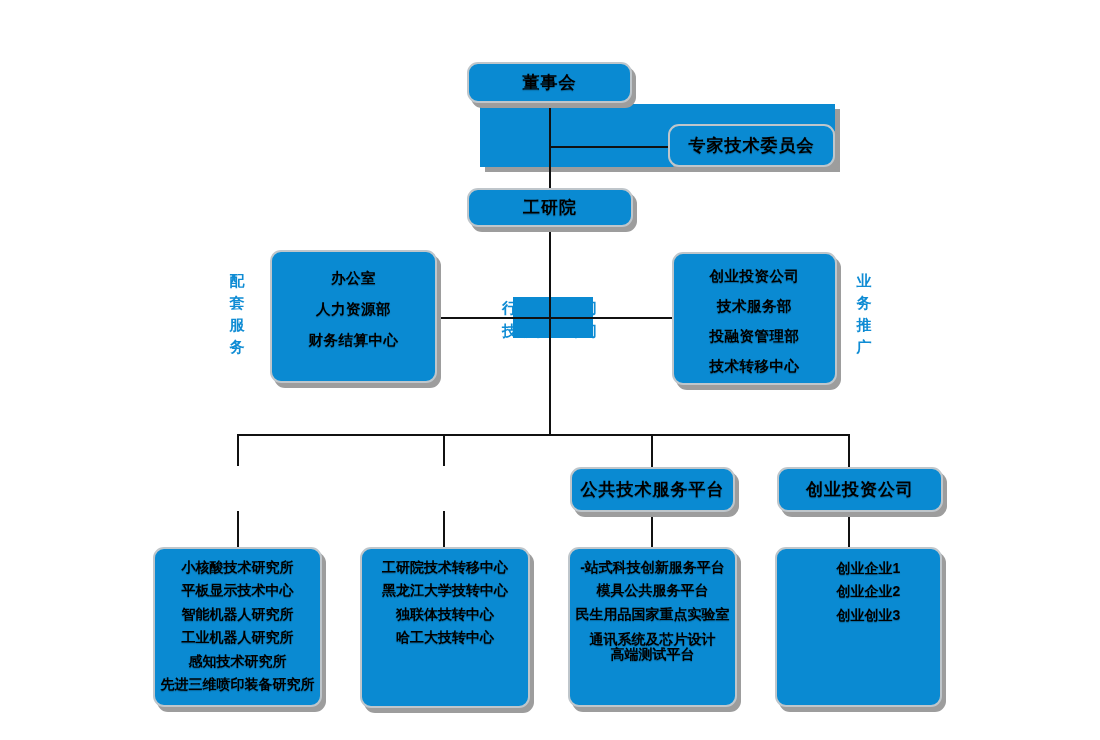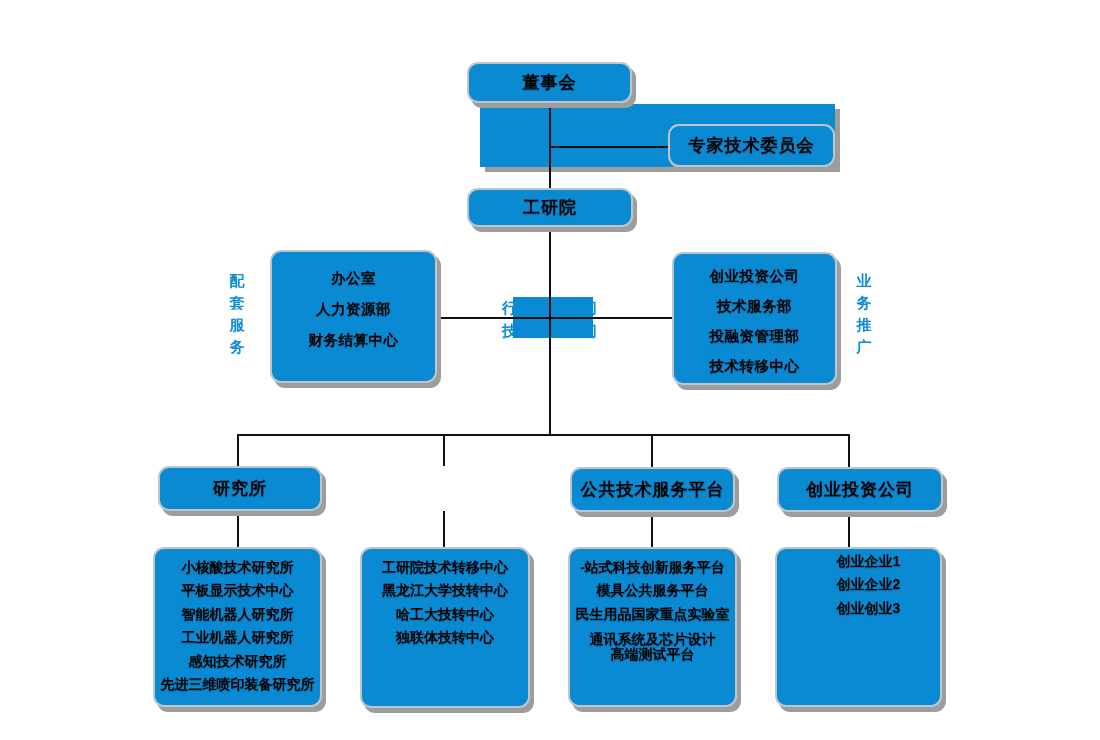--- a/index.html
+++ b/index.html
@@ -97,23 +97,20 @@
     </div>
   </div>
 
   <div class="vlabel" style="left:854px;top:270px;">
     <span>业</span>
     <span>务</span>
     <span>推</span>
     <span>广</span>
   </div>
 
-  <div class="box hdr" style="left:158px;top:466px;width:164px;height:45px;">
-    <span>研究所</span>
-  </div>
   <div class="box hdr" style="left:570px;top:467px;width:165px;height:45px;">
     <span>公共技术服务平台</span>
   </div>
   <div class="box hdr" style="left:777px;top:467px;width:166px;height:45px;">
     <span>创业投资公司</span>
   </div>
 
   <div class="box" style="left:153px;top:547px;width:169px;height:160px;">
     <div class="items" style="top:7px;">
       <div class="item sm">小核酸技术研究所</div>
@@ -122,36 +119,36 @@
       <div class="item sm">工业机器人研究所</div>
       <div class="item sm">感知技术研究所</div>
       <div class="item sm">先进三维喷印装备研究所</div>
     </div>
   </div>
 
   <div class="box" style="left:360px;top:547px;width:170px;height:161px;">
     <div class="items" style="top:7px;">
       <div class="item sm">工研院技术转移中心</div>
       <div class="item sm">黑龙江大学技转中心</div>
+      <div class="item sm">独联体技转中心</div>
       <div class="item sm">哈工大技转中心</div>
-      <div class="item sm">独联体技转中心</div>
     </div>
   </div>
 
   <div class="box" style="left:568px;top:547px;width:169px;height:160px;">
     <div class="items" style="top:7px;">
       <div class="item sm">-站式科技创新服务平台</div>
       <div class="item sm">模具公共服务平台</div>
       <div class="item sm">民生用品国家重点实验室</div>
       <div class="item sm wrap">通讯系统及芯片设计
 高端测试平台</div>
     </div>
   </div>
 
   <div class="box" style="left:775px;top:547px;width:167px;height:160px;">
-    <div class="items" style="top:1px;padding-left:20px;">
+    <div class="items" style="top:8px;padding-left:20px;">
       <div class="item sm">创业企业1</div>
       <div class="item sm">创业企业2</div>
       <div class="item sm">创业创业3</div>
     </div>
   </div>
 
 </div>
 
 </body></html>

